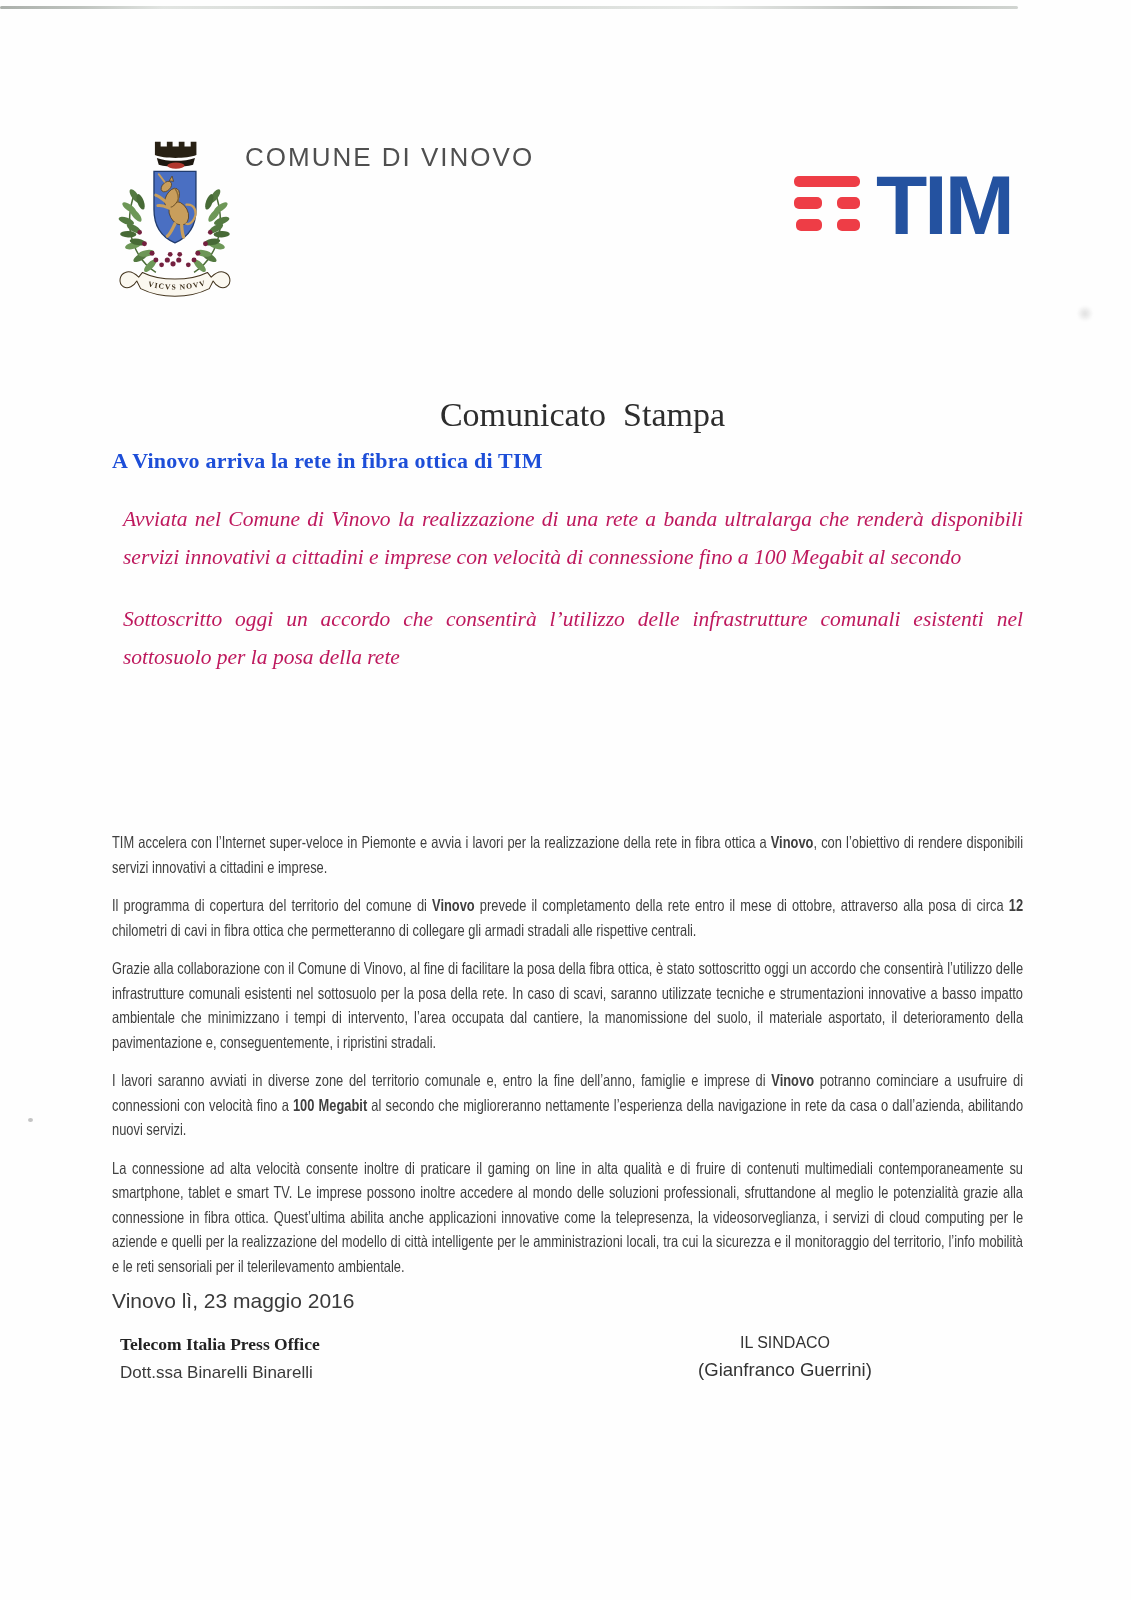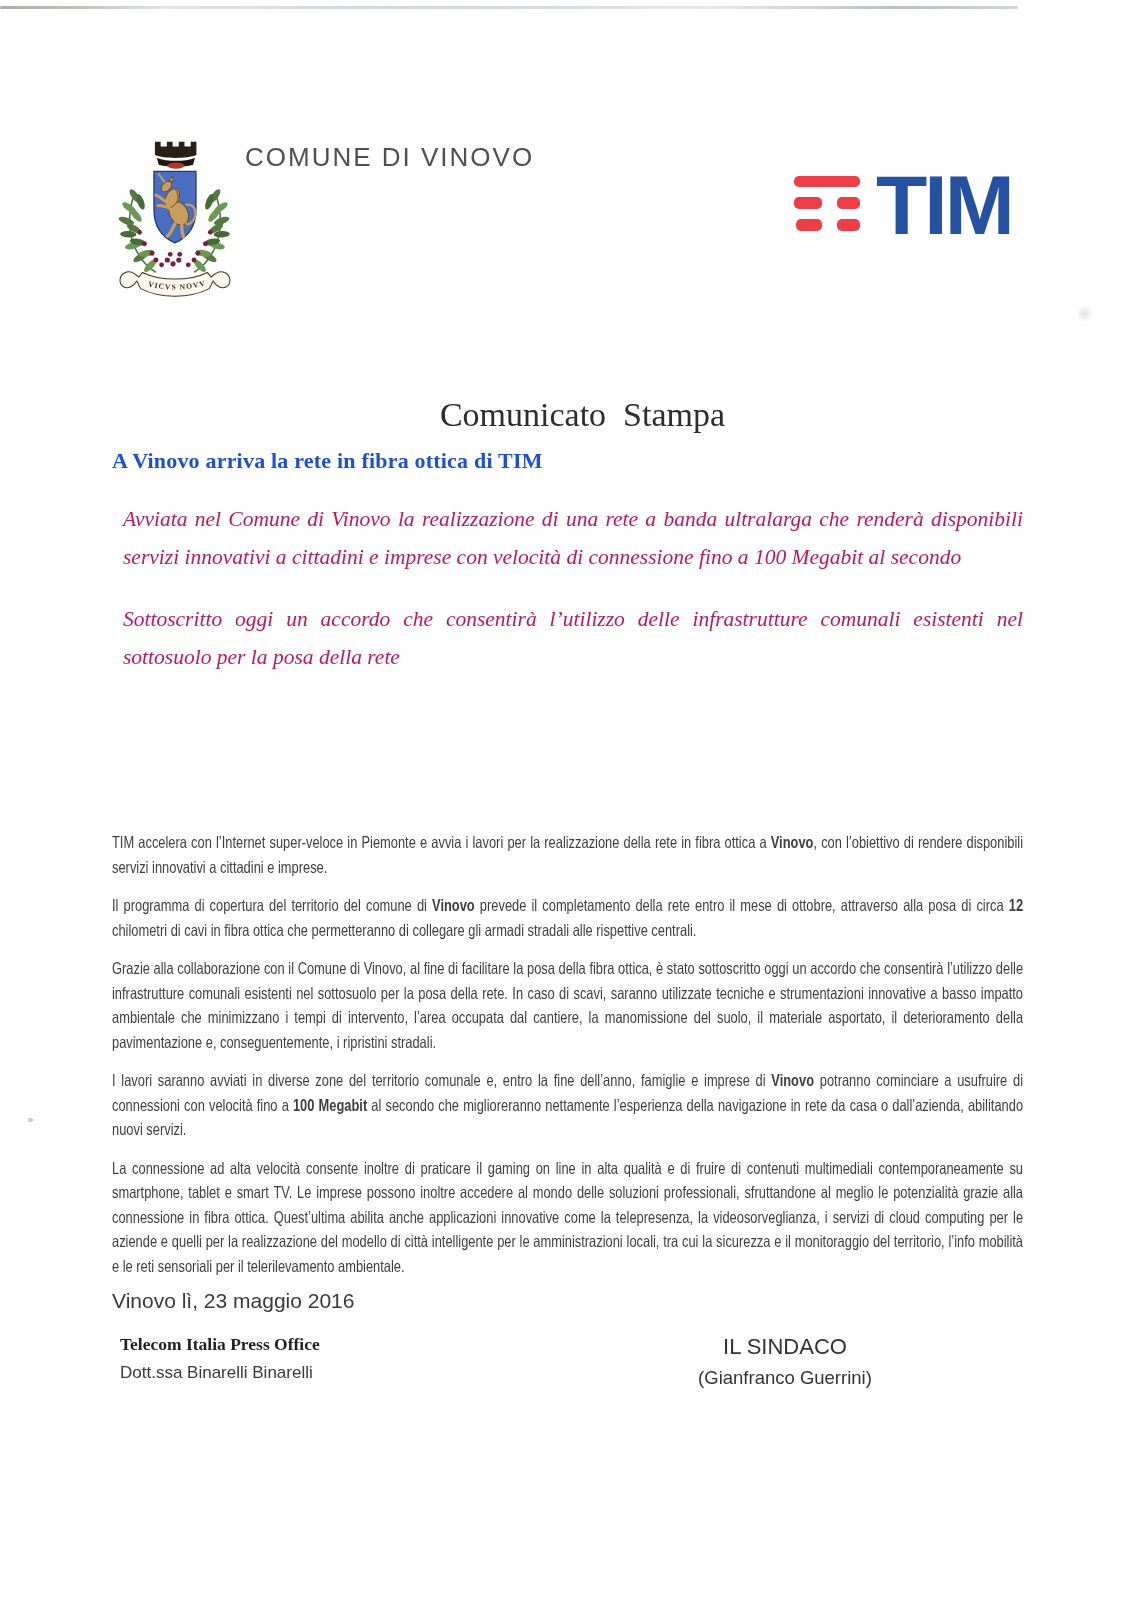--- a/index.html
+++ b/index.html
@@ -65,21 +65,21 @@
     text-align:justify; color:#3f3f3f;
   }
   .body-p .b { font-weight:700; }
 
   .dateline { position:absolute; left:112px; top:1289px; font-size:21px; color:#3a3a3a; }
 
   .sig-left { position:absolute; left:120px; top:1334px; }
   .sig-org  { font-family:"Liberation Serif", serif; font-weight:700; font-size:17.5px; color:#222222; }
   .sig-name { margin-top:8px; font-size:17px; color:#3a3a3a; }
   .sig-right { position:absolute; left:600px; top:1334px; width:370px; text-align:center; }
-  .sig-role  { font-size:22px; color:#333333; }
+  .sig-role  { font-size:16px; color:#333333; }
   .sig-name2 { margin-top:7px; font-size:18.5px; color:#333333; }
 </style>
 </head>
 <body>
 
 <div class="page">
 
   <div class="scan-line"></div>
 
   <svg class="crest" viewBox="0 0 130 180" xmlns="http://www.w3.org/2000/svg">

